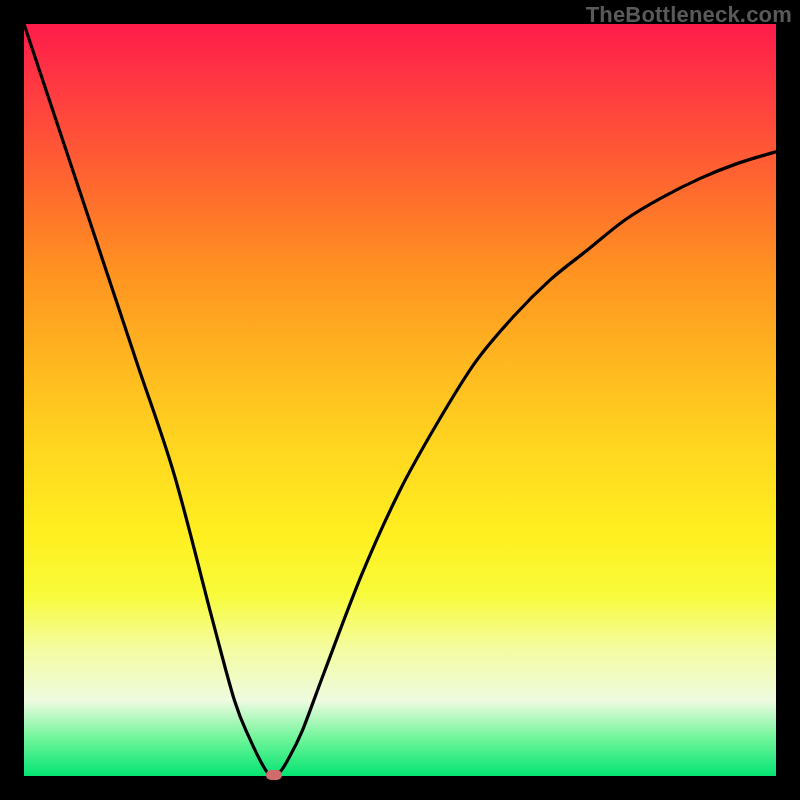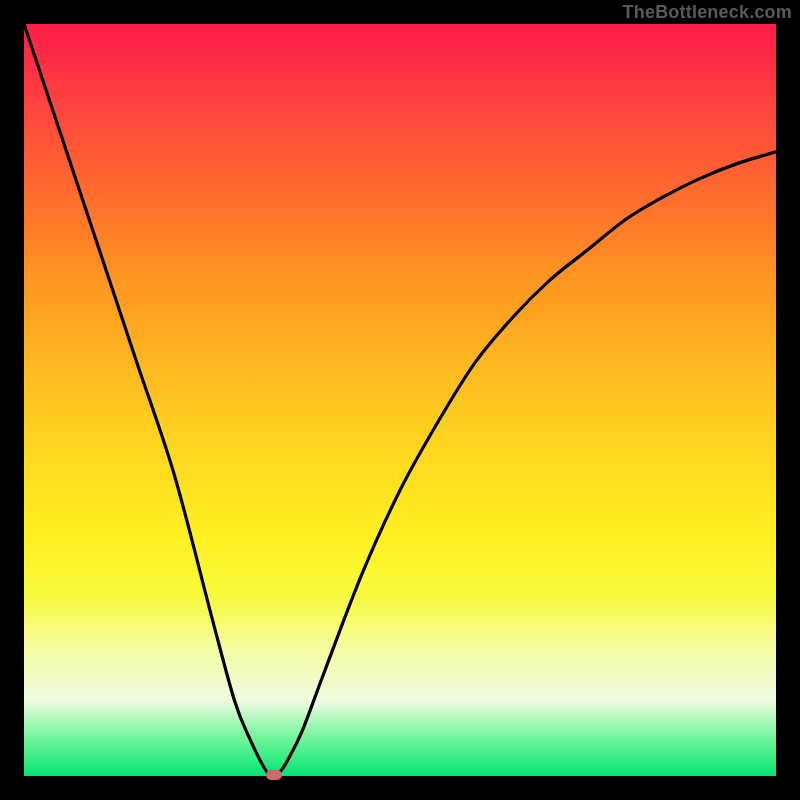--- a/index.html
+++ b/index.html
@@ -37,21 +37,21 @@
       #eefbe0 90%,
       #6ff59a 95%,
       #04e472 100%
     );
   }
   .watermark {
     position: absolute;
     top: 2px;
     right: 8px;
     font-family: Arial, Helvetica, sans-serif;
-    font-size: 18px;
+    font-size: 22px;
     font-weight: 600;
     color: #5a5a5a;
     letter-spacing: 0.2px;
   }
   svg.curve {
     position: absolute;
     left: 0;
     top: 0;
     width: 752px;
     height: 752px;

